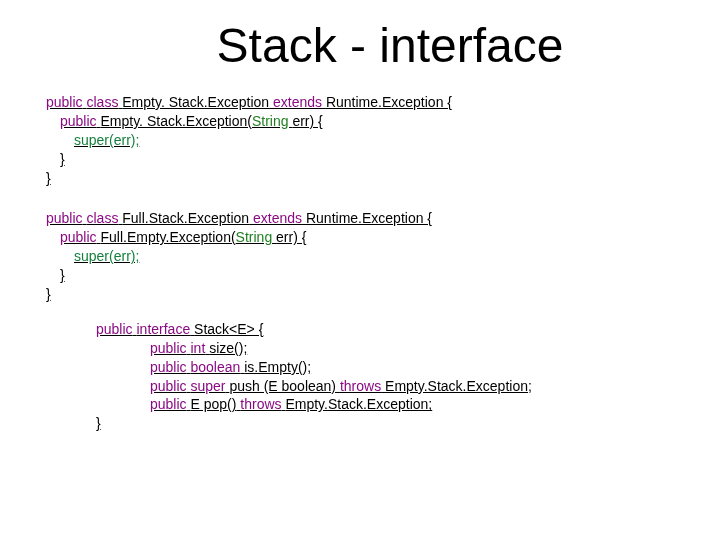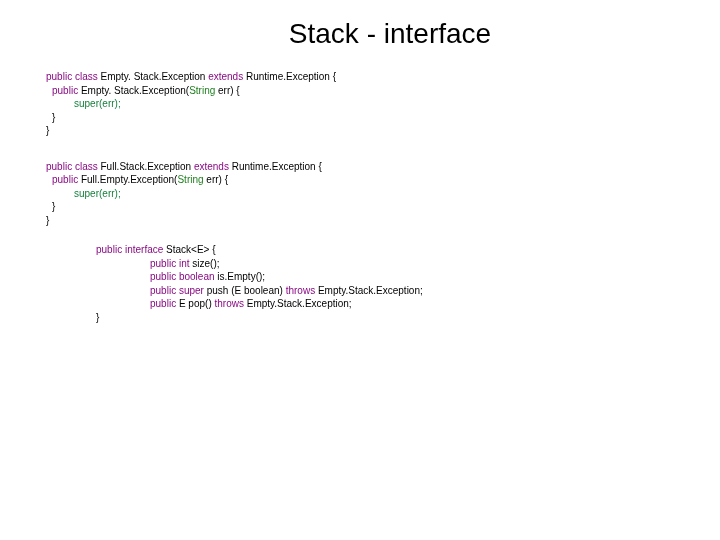--- a/index.html
+++ b/index.html
@@ -12,44 +12,45 @@
     overflow: hidden;
     box-sizing: border-box;
   }
   .slide {
     width: 720px;
     height: 540px;
     position: relative;
     box-sizing: border-box;
   }
   .title {
-    font-size: 28px;
+    font-size: 48px;
     color: #000;
     text-align: center;
     padding-top: 18px;
     padding-bottom: 14px;
     font-weight: normal;
     margin-left: 60px;
   }
   .block {
-    font-size: 10px;
+    font-size: 14px;
     line-height: 1.35;
     color: #000;
     margin-left: 46px;
+    text-decoration: underline;
   }
   .block1 { margin-top: 6px; }
   .block2 { margin-top: 22px; }
   .block3 { margin-top: 16px; margin-left: 96px; }
   .k-mod   { color: #8a0a84; } 
   .k-prim  { color: #8a0a84; } 
   .k-throws{ color: #8a0a84; }
   .type    { color: #000; }
   .str     { color: #1f7f1f; } 
   .call    { color: #15803d; }
-  .ind1 { margin-left: 6px; display: block; }
+  .ind1 { margin-left: 14px; display: block; }
   .ind2 { margin-left: 28px; display: block; }
   .ind3 { margin-left: 54px; display: block; }
   .line { display: block; }
 </style>
 </head>
 <body>
 
 <div class="slide">
   <div class="title">Stack - interface</div>
 

